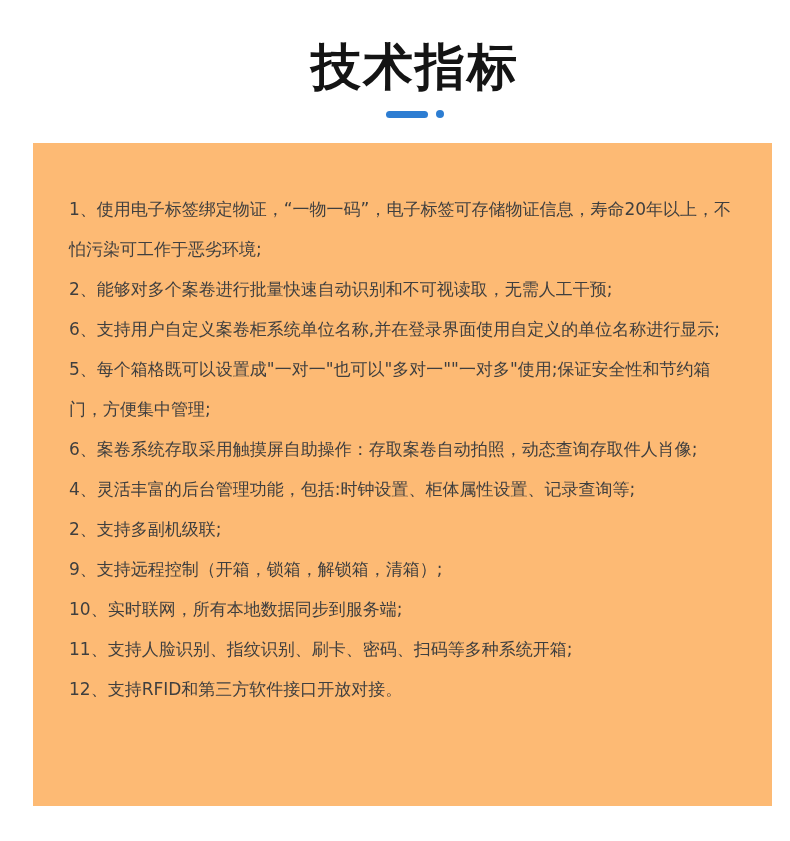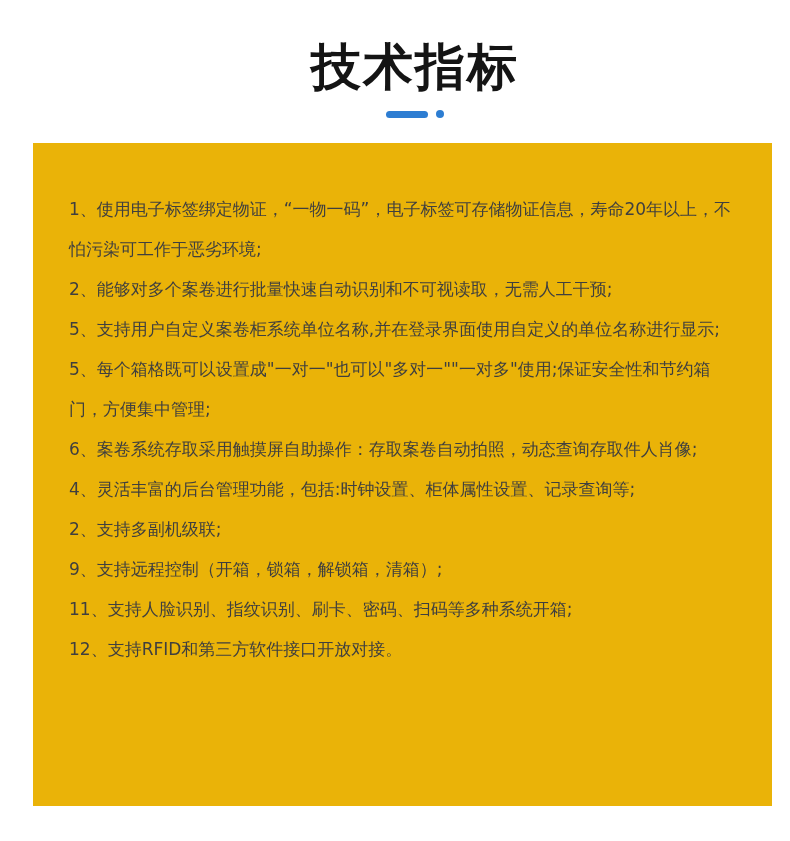--- a/index.html
+++ b/index.html
@@ -49,21 +49,21 @@
     height: 8px;
     border-radius: 50%;
     background: #2d7dd2;
   }
   .spec-panel {
     position: absolute;
     left: 33px;
     top: 143px;
     width: 739px;
     height: 663px;
-    background: #eab308;
+    background: #fdba74;
     box-sizing: border-box;
     padding: 46px 31px 0 36px;
     overflow: hidden;
   }
   .spec-item {
     margin: 0;
     font-size: 17px;
     line-height: 40px;
     color: #3f3f3f;
     text-align: left;
@@ -77,21 +77,22 @@
   <h1 class="page-title">技术指标</h1>
   <div class="title-underline">
     <span class="underline-bar"></span>
     <span class="underline-dot"></span>
   </div>
 </div>
 
 <div class="spec-panel">
   <p class="spec-item">1、使用电子标签绑定物证，“一物一码”，电子标签可存储物证信息，寿命20年以上，不怕污染可工作于恶劣环境;</p>
   <p class="spec-item">2、能够对多个案卷进行批量快速自动识别和不可视读取，无需人工干预;</p>
-  <p class="spec-item">5、支持用户自定义案卷柜系统单位名称,并在登录界面使用自定义的单位名称进行显示;</p>
+  <p class="spec-item">6、支持用户自定义案卷柜系统单位名称,并在登录界面使用自定义的单位名称进行显示;</p>
   <p class="spec-item">5、每个箱格既可以设置成"一对一"也可以"多对一""一对多"使用;保证安全性和节约箱门，方便集中管理;</p>
   <p class="spec-item">6、案卷系统存取采用触摸屏自助操作：存取案卷自动拍照，动态查询存取件人肖像;</p>
   <p class="spec-item">4、灵活丰富的后台管理功能，包括:时钟设置、柜体属性设置、记录查询等;</p>
   <p class="spec-item">2、支持多副机级联;</p>
   <p class="spec-item">9、支持远程控制（开箱，锁箱，解锁箱，清箱）;</p>
+  <p class="spec-item">10、实时联网，所有本地数据同步到服务端;</p>
   <p class="spec-item">11、支持人脸识别、指纹识别、刷卡、密码、扫码等多种系统开箱;</p>
   <p class="spec-item">12、支持RFID和第三方软件接口开放对接。</p>
 </div>
 
 </body></html>

